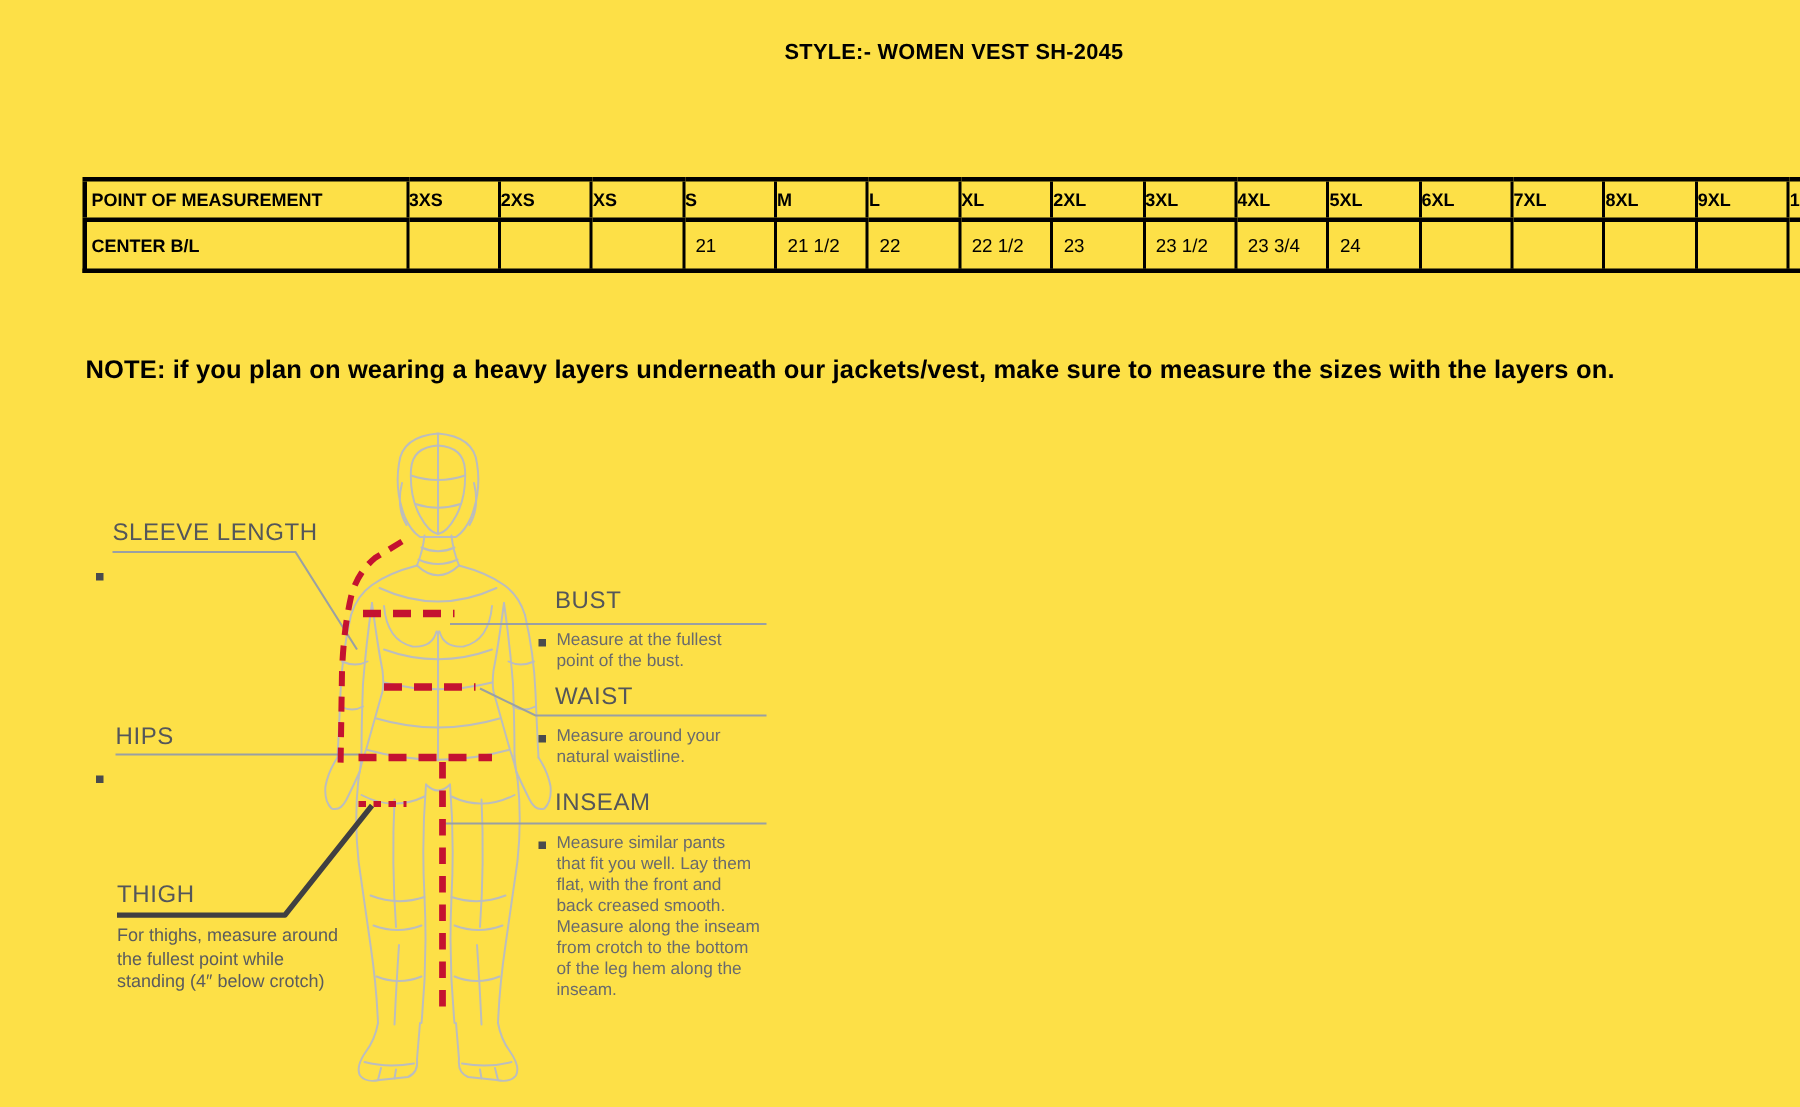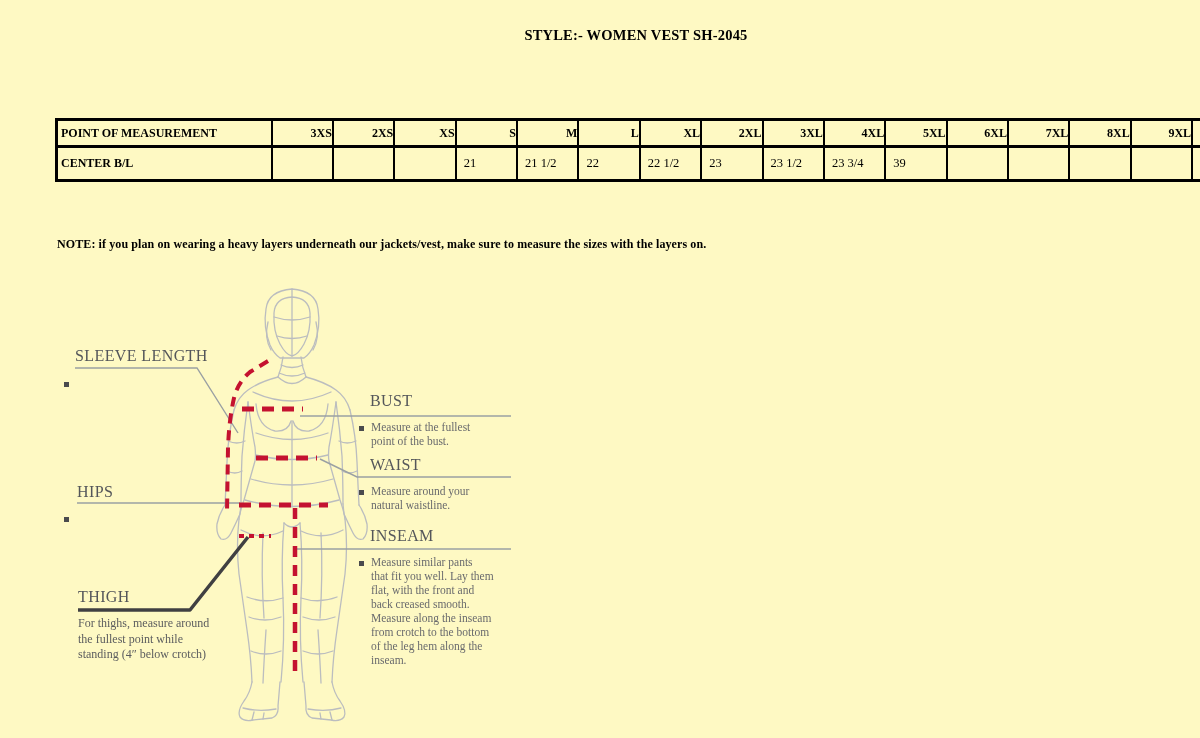--- a/index.html
+++ b/index.html
@@ -1,33 +1,33 @@
 <!DOCTYPE html>
 <html><head>
 <meta charset="utf-8">
 <style>
   html,body{margin:0;padding:0;background:#fff;}
-  .page{position:relative;width:1200px;height:738px;background:#fef9c3;overflow:hidden;
-        font-family:Liberation Serif, serif;color:#000;}
+  .page{position:relative;width:1200px;height:738px;background:#fde047;overflow:hidden;
+        font-family:Liberation Sans, sans-serif;color:#000;}
 
   .page-title{position:absolute;top:27px;left:0;width:100%;box-sizing:border-box;padding-left:72px;
         text-align:center;font-size:14.5px;font-weight:bold;letter-spacing:0.2px;}
 
   table.size-table{position:absolute;left:55px;top:118px;width:1200px;table-layout:fixed;
         border-collapse:collapse;border:3px solid #000;}
   table.size-table th,table.size-table td{border:2px solid #000;overflow:hidden;white-space:nowrap;}
-  table.size-table thead th{height:24px;font-size:12px;font-weight:bold;text-align:right;
+  table.size-table thead th{height:24px;font-size:12px;font-weight:bold;text-align:left;
         border-top:3px solid #000;border-bottom:3px solid #000;padding:0;}
   table.size-table thead th.pom{text-align:left;padding-left:3px;}
   table.size-table tbody tr{height:34px;}
   table.size-table tbody td{font-size:12.5px;font-weight:400;text-align:left;padding-left:7px;vertical-align:middle;}
   table.size-table tbody td.rowlabel{font-weight:bold;font-size:12px;padding-left:3px;}
   col.col-pom{width:215px;}
 
-  .note{position:absolute;left:57px;top:237px;font-size:12px;font-weight:bold;letter-spacing:0.1px;}
+  .note{position:absolute;left:57px;top:237px;font-size:17px;font-weight:bold;letter-spacing:0.1px;}
 
   .diagram{position:absolute;left:0;top:0;width:1200px;height:738px;}
   .diagram svg{position:absolute;left:0;top:0;}
 
   .dg-title{position:absolute;font-size:16px;font-weight:400;letter-spacing:0.4px;color:#54565a;white-space:nowrap;}
   .dg-desc{position:absolute;font-size:11.5px;line-height:14px;color:#696a6d;white-space:pre-line;}
   .dg-desc.thigh{font-size:12px;line-height:15.5px;color:#5b5c5e;}
   .sq{position:absolute;width:5px;height:5px;background:#4a4b4d;}
 </style>
 </head>
@@ -69,21 +69,21 @@
         <td></td>
         <td></td>
         <td></td>
         <td>21</td>
         <td>21 1/2</td>
         <td>22</td>
         <td>22 1/2</td>
         <td>23</td>
         <td>23 1/2</td>
         <td>23 3/4</td>
-        <td>39</td>
+        <td>24</td>
         <td></td>
         <td></td>
         <td></td>
         <td></td>
         <td></td>
       </tr>
     </tbody>
   </table>
 
   <div class="note">NOTE: if you plan on wearing a heavy layers underneath our jackets/vest, make sure to measure the sizes with the layers on.</div>

